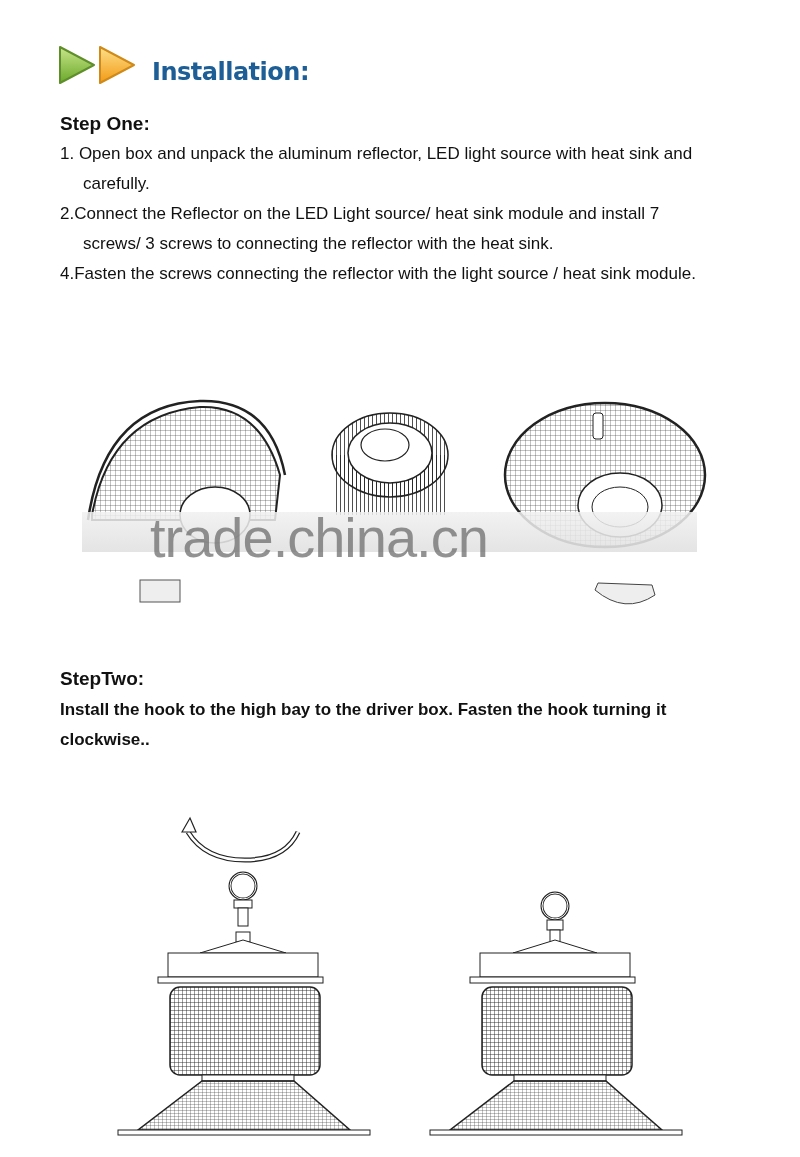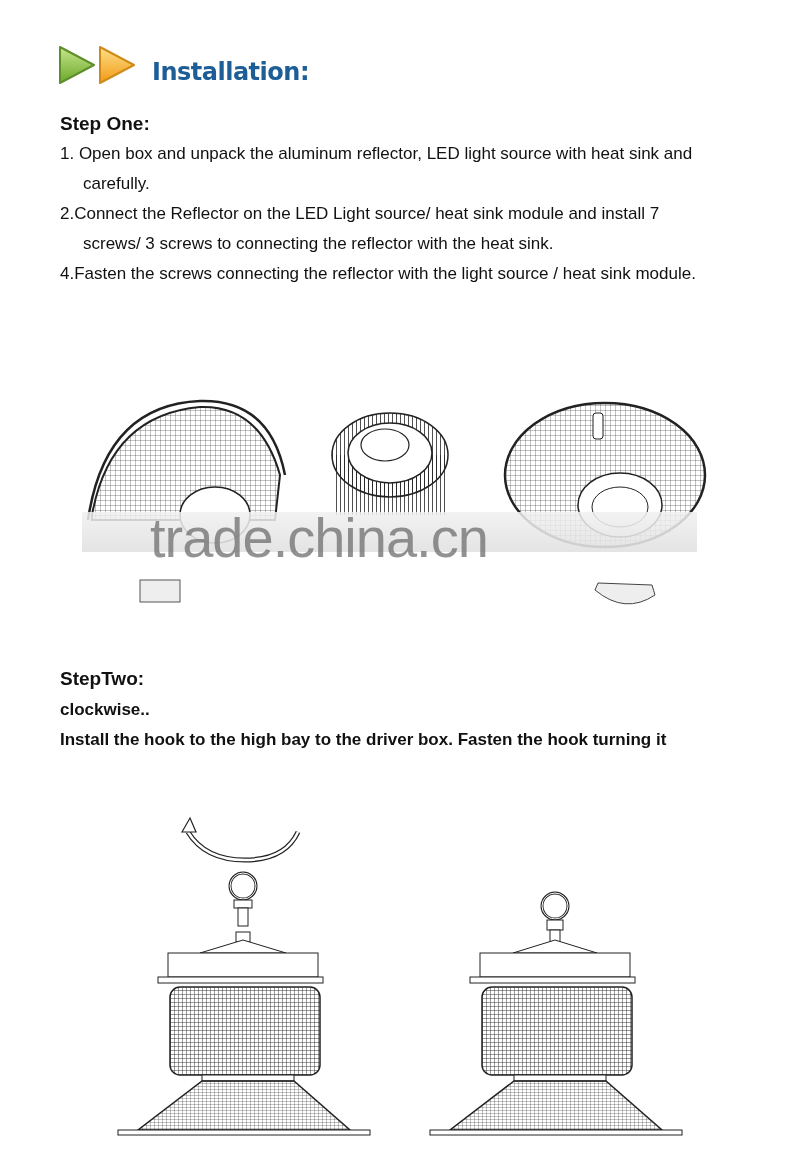--- a/index.html
+++ b/index.html
@@ -75,22 +75,22 @@
     <rect x="513" y="18" width="10" height="26" rx="3" fill="#fff" stroke="#222"></rect>
     <path d="M515 195 Q545 220 575 200 L572 190 L518 188 Z" fill="#eee" stroke="#444"></path>
   </g>
 </svg>
 
 <div class="abs watermark-band"></div>
 <div class="abs watermark">trade.china.cn</div>
 
 <div class="abs step-title" style="left:60px; top:668px;">StepTwo:</div>
 <div class="abs" style="left:60px; top:695px;">
+  <div class="bold-line">Install the hook to the high bay to the driver box. Fasten the hook turning it</div>
   <div class="bold-line">clockwise..</div>
-  <div class="bold-line">Install the hook to the high bay to the driver box. Fasten the hook turning it</div>
 </div>
 
 <svg class="abs" style="left:110px; top:810px;" width="600" height="340" viewBox="0 0 600 340">
   <defs>
     <pattern id="mesh" width="4" height="4" patternUnits="userSpaceOnUse">
       <path d="M4 0 L0 0 0 4" fill="none" stroke="#222" stroke-width="0.9"></path>
     </pattern>
     <pattern id="mesh2" width="4" height="3" patternUnits="userSpaceOnUse">
       <path d="M4 0 L0 0 0 3" fill="none" stroke="#333" stroke-width="0.6"></path>
     </pattern>

